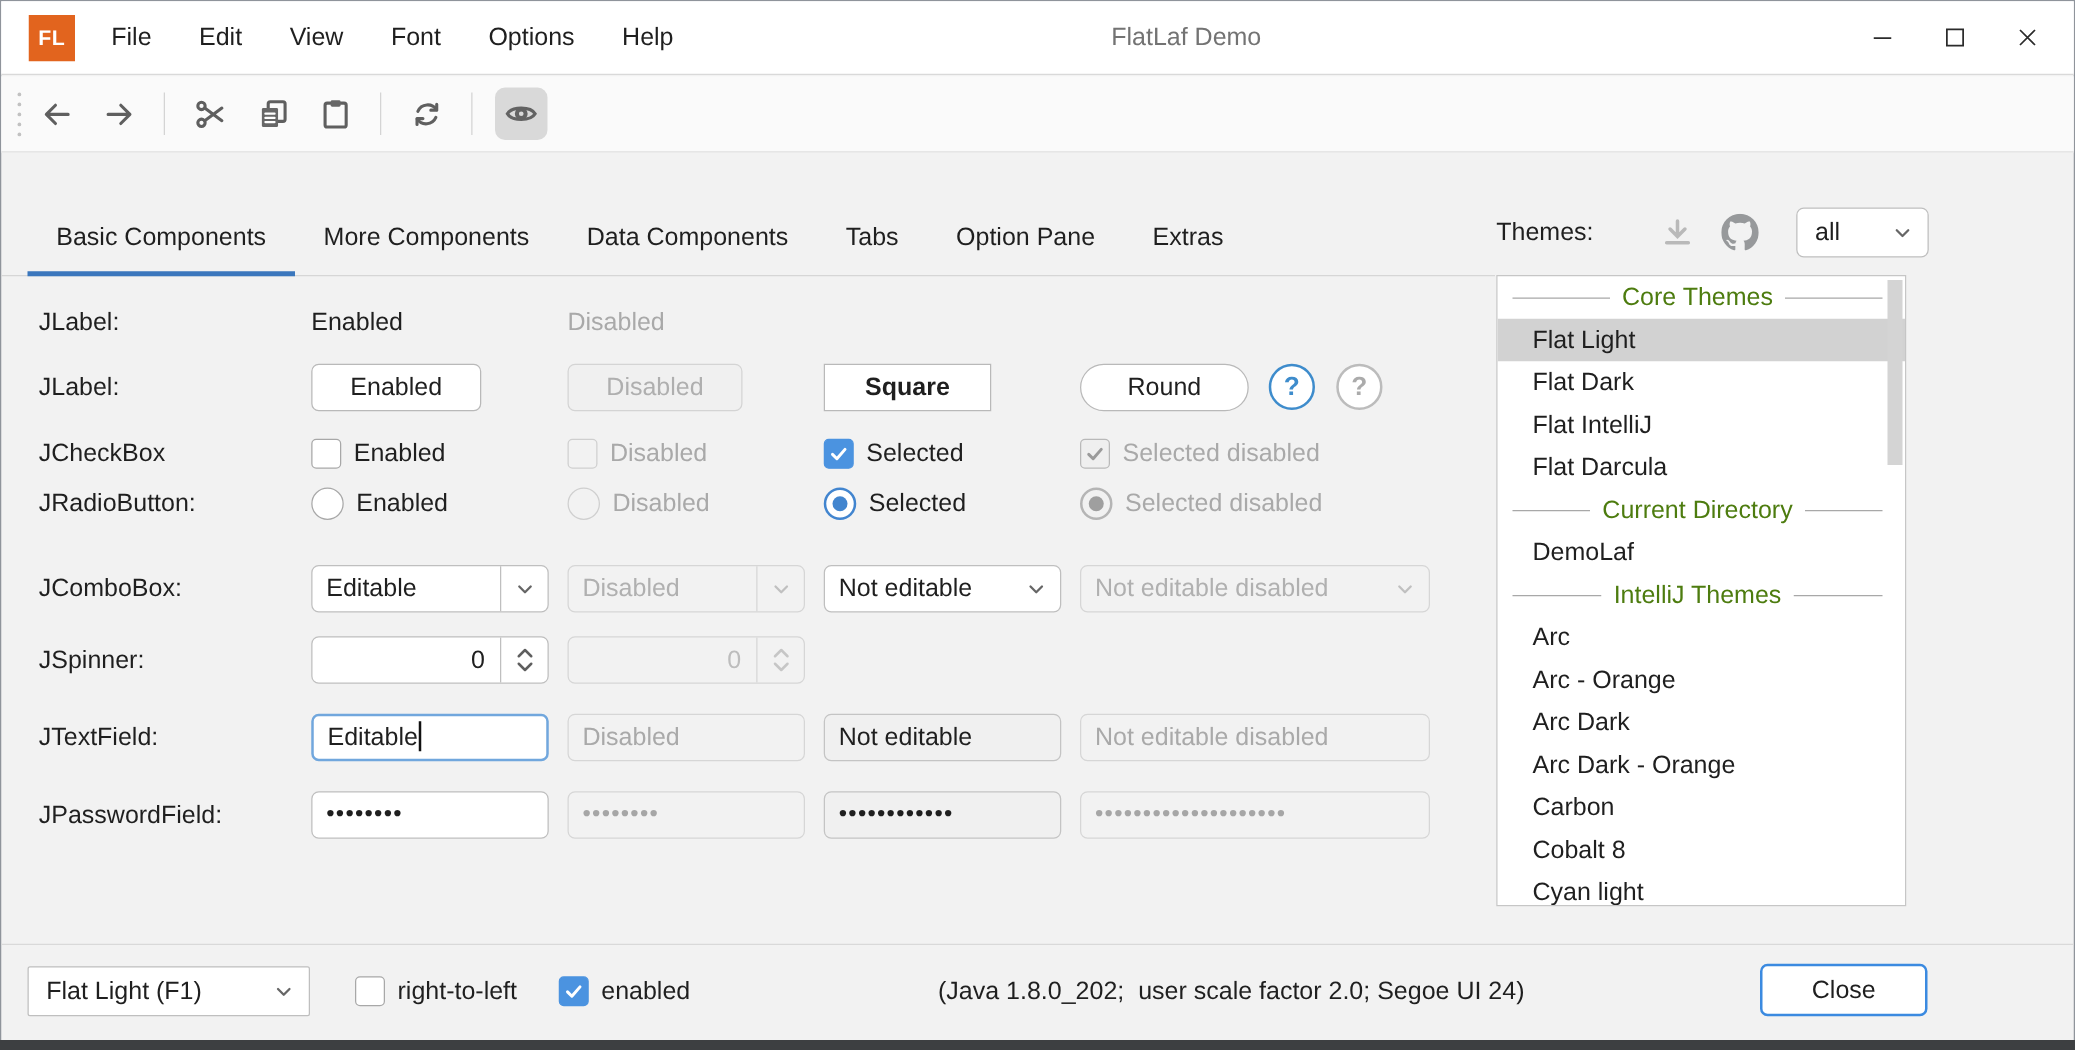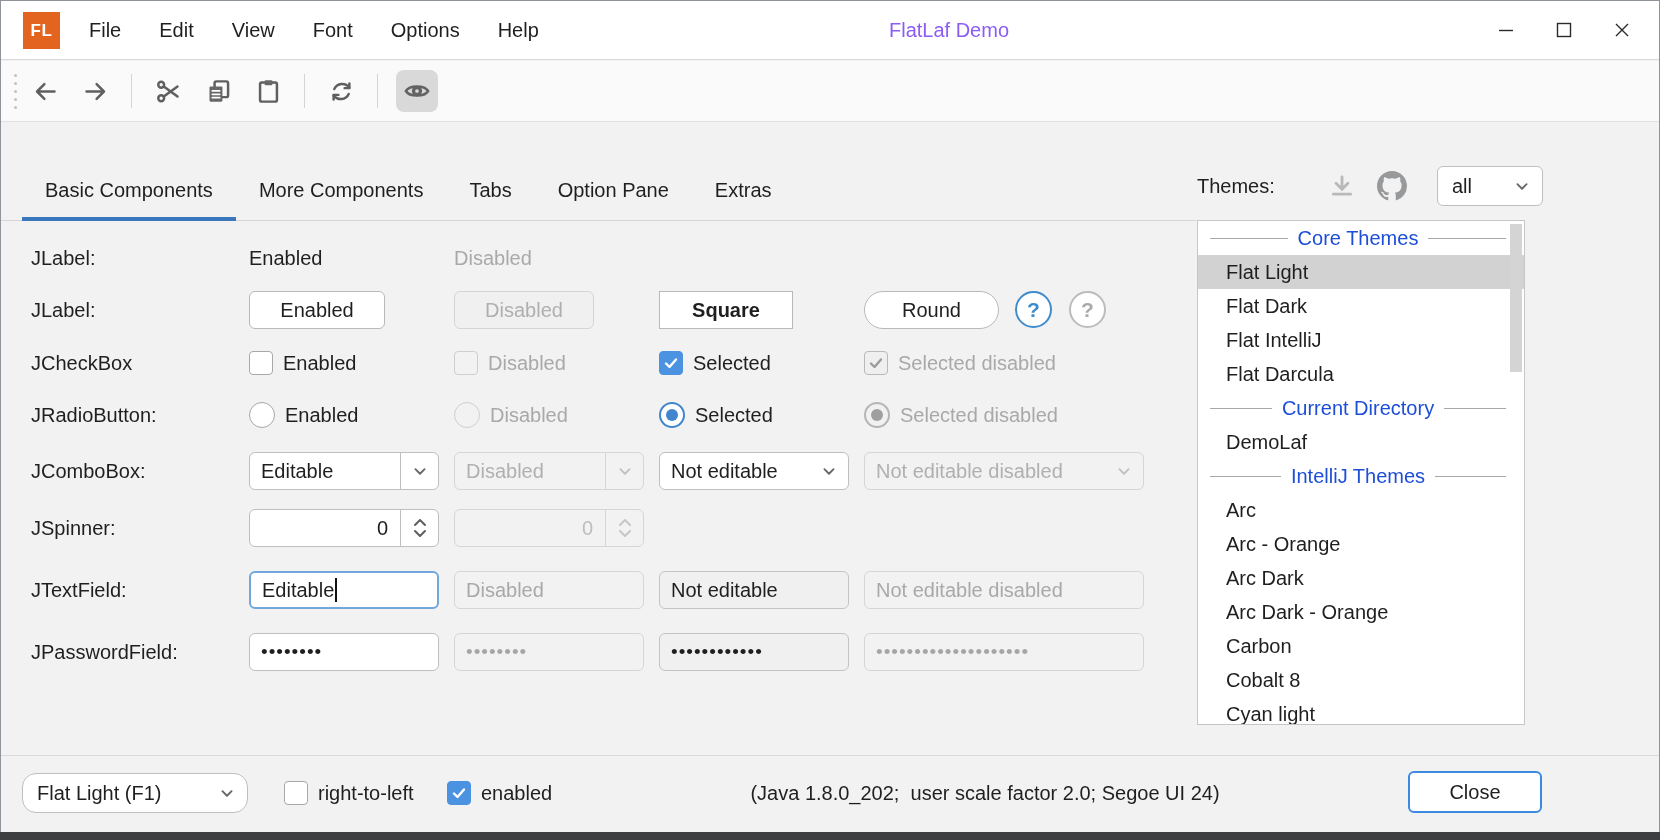--- a/index.html
+++ b/index.html
@@ -10,21 +10,21 @@
 
   
   .titlebar { position:absolute; left:1px; top:1px; right:1px; height:59px; background:#ffffff;
               border-bottom:1px solid #d9d9d9;padding-left:20px; }
   .logo { position:absolute; left:22px; top:11px; width:37px; height:37px; background:#e2641e;
           color:#fff; font-weight:bold; font-size:17px; display:flex; align-items:center; justify-content:center;
           letter-spacing:0.5px; }
   .menubar { position:absolute; left:72px; top:0; height:58px; display:flex; align-items:center; }
   .menu-item { padding:0 16px; margin-right:6px; font-size:20px; line-height:58px; cursor:default; }
   .win-title { position:absolute; left:948px; top:0; transform:translateX(-50%); line-height:58px;
-               font-size:20px; color:#8b5cf6; white-space:nowrap; }
+               font-size:20px; color:#737373; white-space:nowrap; }
   .winbtns { position:absolute; right:8px; top:0; height:58px; display:flex; }
   .winbtn { width:58px; height:58px; display:flex; align-items:center; justify-content:center; }
   .winbtn svg { stroke:#2b2b2b; stroke-width:1.4; fill:none; }
 
   
   .toolbar { position:absolute; left:1px; top:61px; right:1px; height:61px; background:#fafafa;
              border-bottom:1px solid #e0e0e0; display:flex; align-items:center; }
   .grip { display:flex; flex-direction:column; gap:5px; margin-left:13px; }
   .grip i { width:3px; height:3px; border-radius:50%; background:#c2c2c2; }
   .tbtn { width:44px; height:44px; display:flex; align-items:center; justify-content:center; margin-left:6px; }
@@ -49,21 +49,21 @@
   .gh-icon { left:1372px; }
   .filter-combo { position:absolute; left:1437px; top:166px; width:106px; height:40px; background:#fff;
                   border:1px solid #bfbfbf; border-radius:6px; font-size:20px; }
   .filter-combo .val { position:absolute; left:14px; top:0; line-height:38px; }
   .filter-combo svg, .b-combo svg { position:absolute; right:9px; top:50%; transform:translateY(-50%);
                   stroke:#666; stroke-width:2; fill:none; stroke-linecap:round; stroke-linejoin:round; }
   .themes-list { position:absolute; left:1197px; top:220px; width:328px; height:505px; background:#fff;
                  border:1px solid #c6c6c6; overflow:hidden; }
   .trow { height:34px; line-height:34px; font-size:20px; padding-left:28px; white-space:nowrap; }
   .trow.selected { background:#d2d2d2; }
-  .trow.sep { display:flex; align-items:center; color:#1d4ed8; padding:0 18px 0 12px; }
+  .trow.sep { display:flex; align-items:center; color:#4d7c0f; padding:0 18px 0 12px; }
   .sepline { flex:1; height:1px; background:#a8a8a8; }
   .septext { padding:0 10px; }
   .list-scrollbar { position:absolute; right:2px; top:3px; width:12px; height:148px; background:#d4d4d4; }
 
   
   .grid-row { position:absolute; left:1px; right:1px; height:38px; }
   .rlabel { position:absolute; left:30px; line-height:38px; font-size:20px; white-space:nowrap; }
   .c1 { left:248px; } .c2 { left:453px; } .c3 { left:658px; } .c4 { left:863px; }
   .cell { position:absolute; height:38px; }
   .stext { line-height:38px; font-size:20px; white-space:nowrap; }
@@ -116,21 +116,21 @@
   .tfield.focused { border:2px solid #71a7dd; line-height:34px; }
   .tfield.disabled { background:#f2f2f2; border-color:#d6d6d6; color:#a9a9a9; }
   .tfield.noedit { background:#f0f0f0; border-color:#c4c4c4; }
   .caret { display:inline-block; width:2px; height:24px; background:#111; vertical-align:-5px; margin-left:1px; }
   .pwd { letter-spacing:1px; font-size:19px; }
   .pwd.gray { color:#a6a6a6; }
 
   
   .statusline { position:absolute; left:1px; right:1px; top:755px; height:1px; background:#d9d9d9; }
   .b-combo { position:absolute; left:22px; top:773px; width:226px; height:40px; background:#fff;
-             border:1px solid #bfbfbf; border-radius:14px; font-size:20px; }
+             border:1px solid #bfbfbf; border-radius:2px; font-size:20px; }
   .b-combo .val { position:absolute; left:14px; line-height:38px; white-space:nowrap; }
   .b-check { position:absolute; top:773px; height:40px; display:flex; align-items:center; gap:10px; font-size:20px; white-space:nowrap; }
   .statustext { position:absolute; left:985px; top:773px; transform:translateX(-50%); line-height:40px;
                 font-size:20px; white-space:pre; }
   .closebtn { position:absolute; left:1408px; top:771px; width:134px; height:42px; background:#fff;
               border:2px solid #3b8ae0; border-radius:6px; font-size:20px; display:flex; align-items:center; justify-content:center; }
   .bottom-strip { position:absolute; left:0; right:0; top:832px; height:8px; background:#3d3f41; }
 </style>
 </head>
 <body>
@@ -220,20 +220,21 @@
       <svg width="28" height="28" viewBox="0 0 24 24">
           <path d="M2.5 12C5.5 6.8 18.5 6.8 21.5 12 18.5 17.2 5.5 17.2 2.5 12Z"></path>
           <circle cx="12" cy="12" r="3" stroke-width="2.8"></circle>
         </svg>
     </div>
   </div>
 
   <div class="tabbar">
     <div class="tab selected">Basic Components</div>
     <div class="tab">More Components</div>
+    <div class="tab">Data Components</div>
     <div class="tab">Tabs</div>
     <div class="tab">Option Pane</div>
     <div class="tab">Extras</div>
   </div>
 
   <div class="themes-label">Themes:</div>
   <div class="hicon dl-icon">
     <svg width="26" height="26" viewBox="0 0 24 24">
         <path d="M12 3.5v11M6.5 9.5l5.5 5.5 5.5-5.5M4 19.5h16" stroke-width="2.6"></path>
       </svg>
@@ -318,21 +319,21 @@
     <div class="checkctl c4 dis">
       <span class="cbox checked-disabled">
         <svg width="16" height="16" viewBox="0 0 16 16" stroke="#9b9b9b">
             <path d="M3 8.5 6.5 12 13 4.5"></path>
           </svg>
       </span>
       <span>Selected disabled</span>
     </div>
   </div>
 
-  <div class="grid-row" style="top:396px">
+  <div class="grid-row" style="top:384px">
     <span class="rlabel">JRadioButton:</span>
     <div class="radioctl c1">
       <span class="rdot"></span>
       <span>Enabled</span>
     </div>
     <div class="radioctl c2 dis">
       <span class="rdot disabled"></span>
       <span>Disabled</span>
     </div>
     <div class="radioctl c3">

